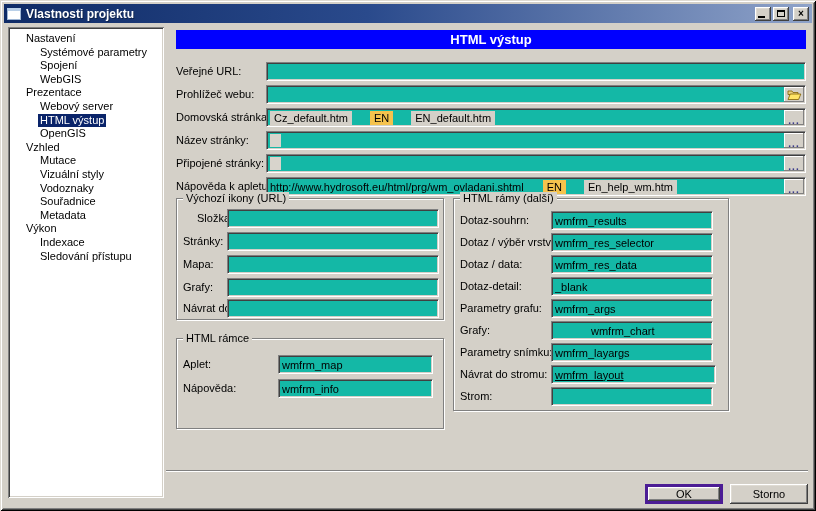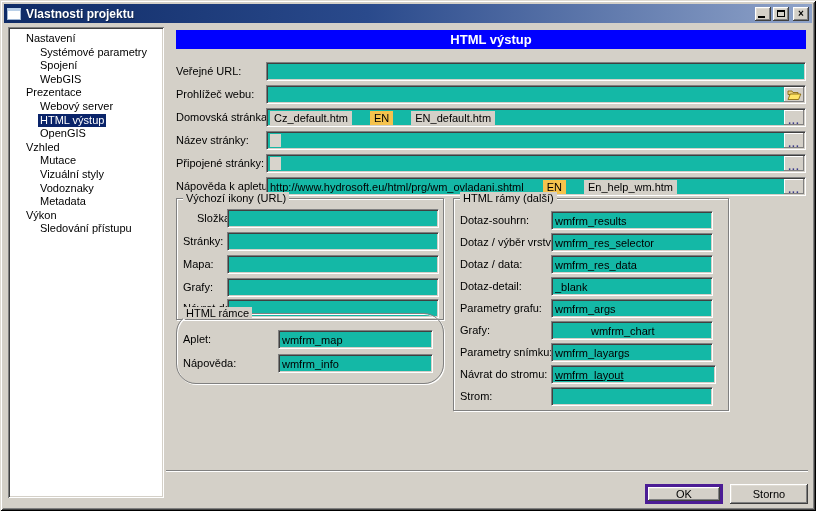--- a/index.html
+++ b/index.html
@@ -114,22 +114,24 @@
     <div class="tree-item lvl1"><span>Spojení</span></div>
     <div class="tree-item lvl1"><span>WebGIS</span></div>
     <div class="tree-item lvl0"><span>Prezentace</span></div>
     <div class="tree-item lvl1"><span>Webový server</span></div>
     <div class="tree-item lvl1 selected"><span>HTML výstup</span></div>
     <div class="tree-item lvl1"><span>OpenGIS</span></div>
     <div class="tree-item lvl0"><span>Vzhled</span></div>
     <div class="tree-item lvl1"><span>Mutace</span></div>
     <div class="tree-item lvl1"><span>Vizuální styly</span></div>
     <div class="tree-item lvl1"><span>Vodoznaky</span></div>
+    <div class="tree-item lvl1"><span>Souřadnice</span></div>
     <div class="tree-item lvl1"><span>Metadata</span></div>
     <div class="tree-item lvl0"><span>Výkon</span></div>
+    <div class="tree-item lvl1"><span>Indexace</span></div>
     <div class="tree-item lvl1"><span>Sledování přístupu</span></div>
   </div>
 
   <div class="main">
     <div class="hdr">HTML výstup</div>
 
     <div class="lbl" style="left:6px;top:35px;">Veřejné URL:</div>
     <input class="inp" style="left: 96px; top: 35px; width: 540px;" value="">
 
     <div class="lbl" style="left:6px;top:58px;">Prohlížeč webu:</div>
@@ -177,21 +179,21 @@
       <div class="g-lbl" style="top:33px;">Stránky:</div>
       <input class="inp" style="left: 50px; top: 33px; width: 212px;" value="">
       <div class="g-lbl" style="top:56px;">Mapa:</div>
       <input class="inp" style="left: 50px; top: 56px; width: 212px;" value="">
       <div class="g-lbl" style="top:79px;">Grafy:</div>
       <input class="inp" style="left: 50px; top: 79px; width: 212px;" value="">
       <div class="g-lbl" style="top:100px;">Návrat do</div>
       <input class="inp" style="left: 50px; top: 100px; width: 212px;" value="">
     </div>
 
-    <div class="group" style="left:6px;top:286px;width:268px;height:71px;border-radius:20px;">
+    <div class="group" style="left:6px;top:311px;width:268px;height:91px;">
       <div class="legend">HTML rámce</div>
       <div class="g-lbl" style="top:16px;">Aplet:</div>
       <input class="inp" style="left: 101px; top: 16px; width: 155px;" value="wmfrm_map">
       <div class="g-lbl" style="top:40px;text-align:right;">Nápověda:</div>
       <input class="inp" style="left: 101px; top: 40px; width: 155px;" value="wmfrm_info">
     </div>
 
     <div class="group" style="left:283px;top:171px;width:276px;height:213px;">
       <div class="legend">HTML rámy (další)</div>
       <div class="g-lbl" style="top:12px;">Dotaz-souhrn:</div>

